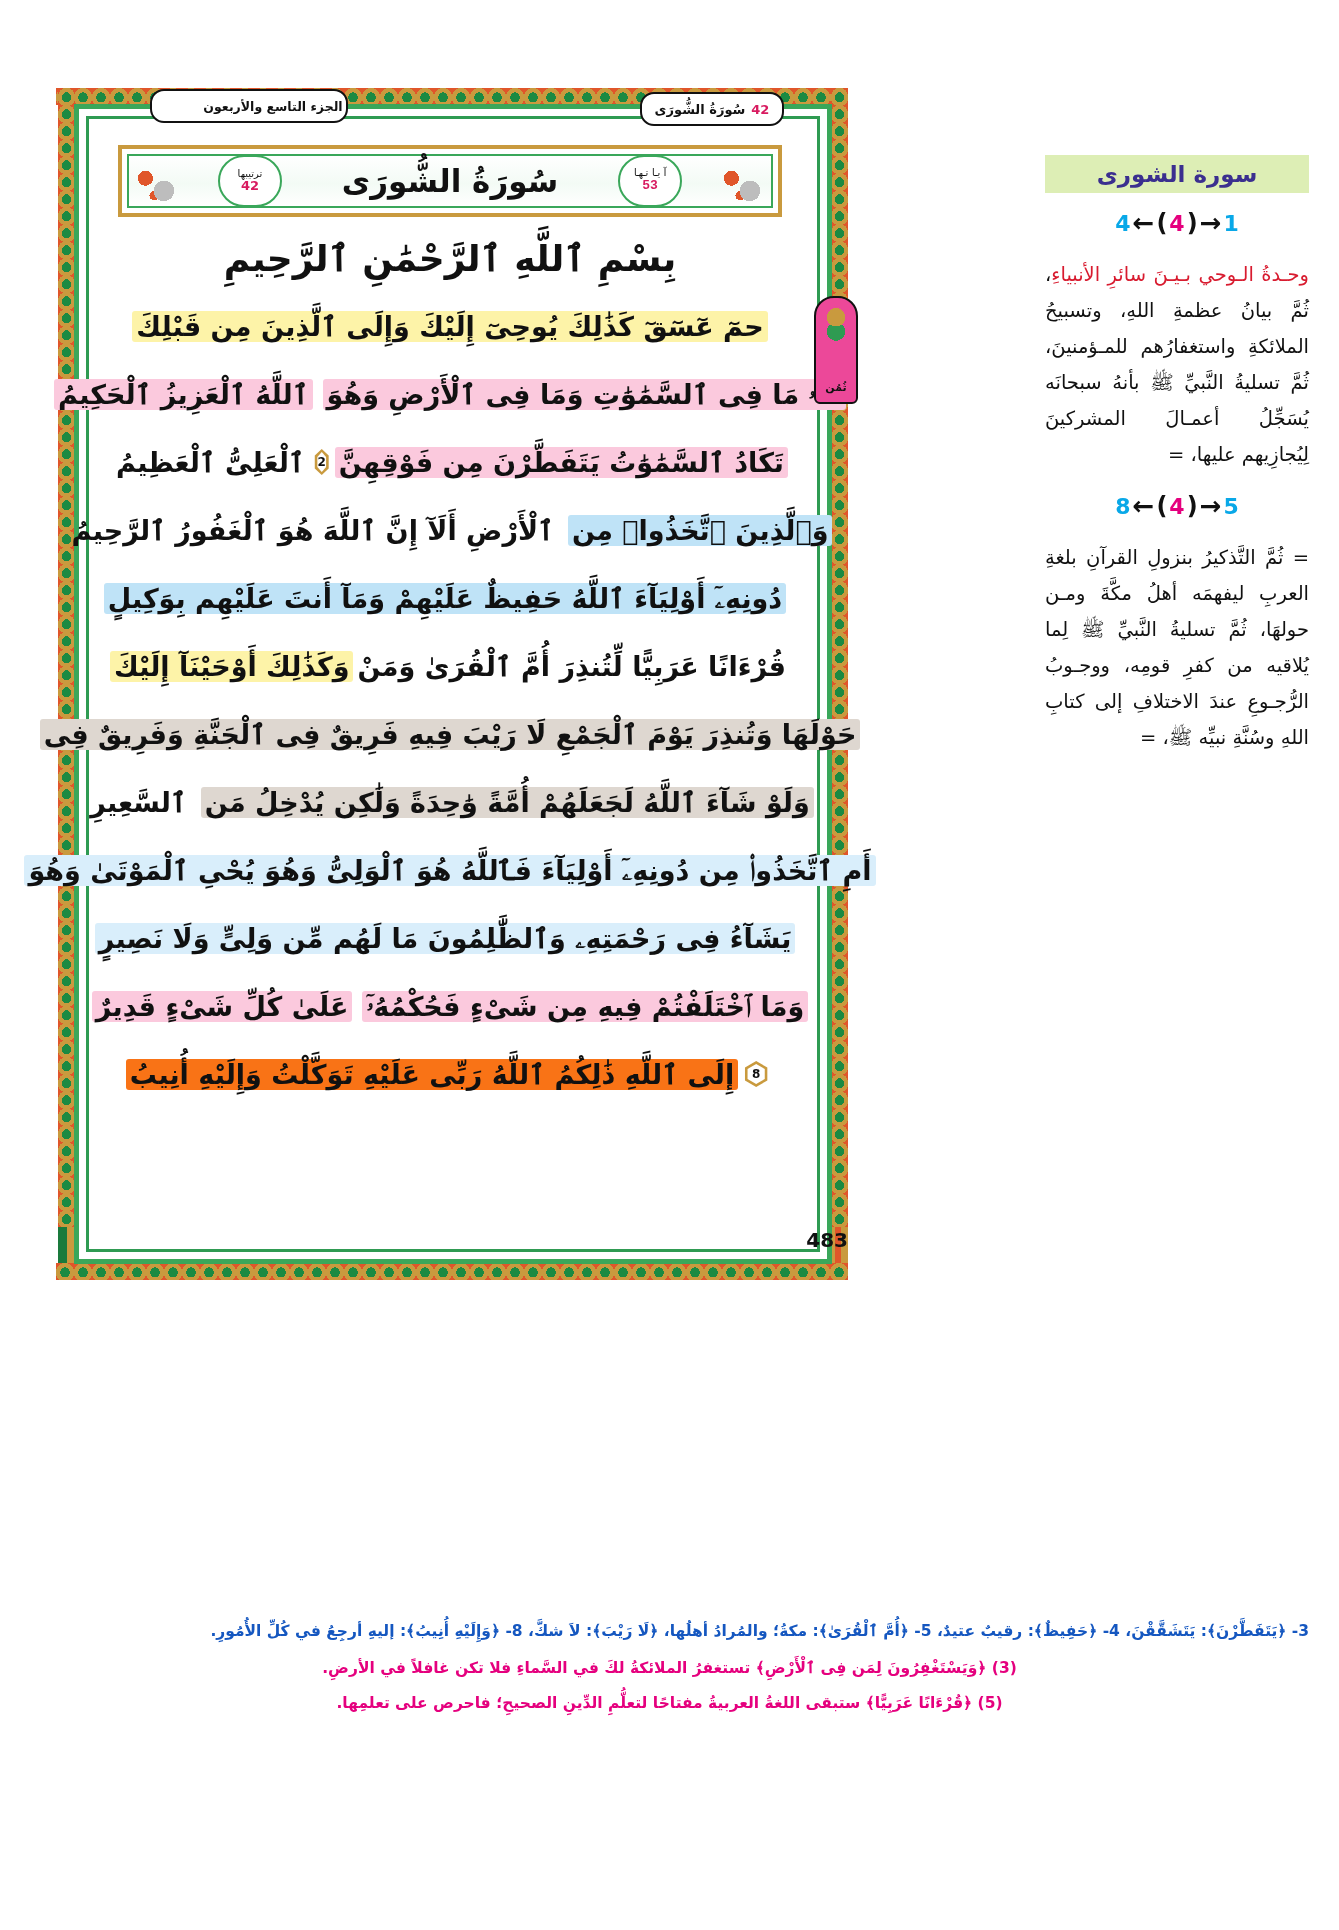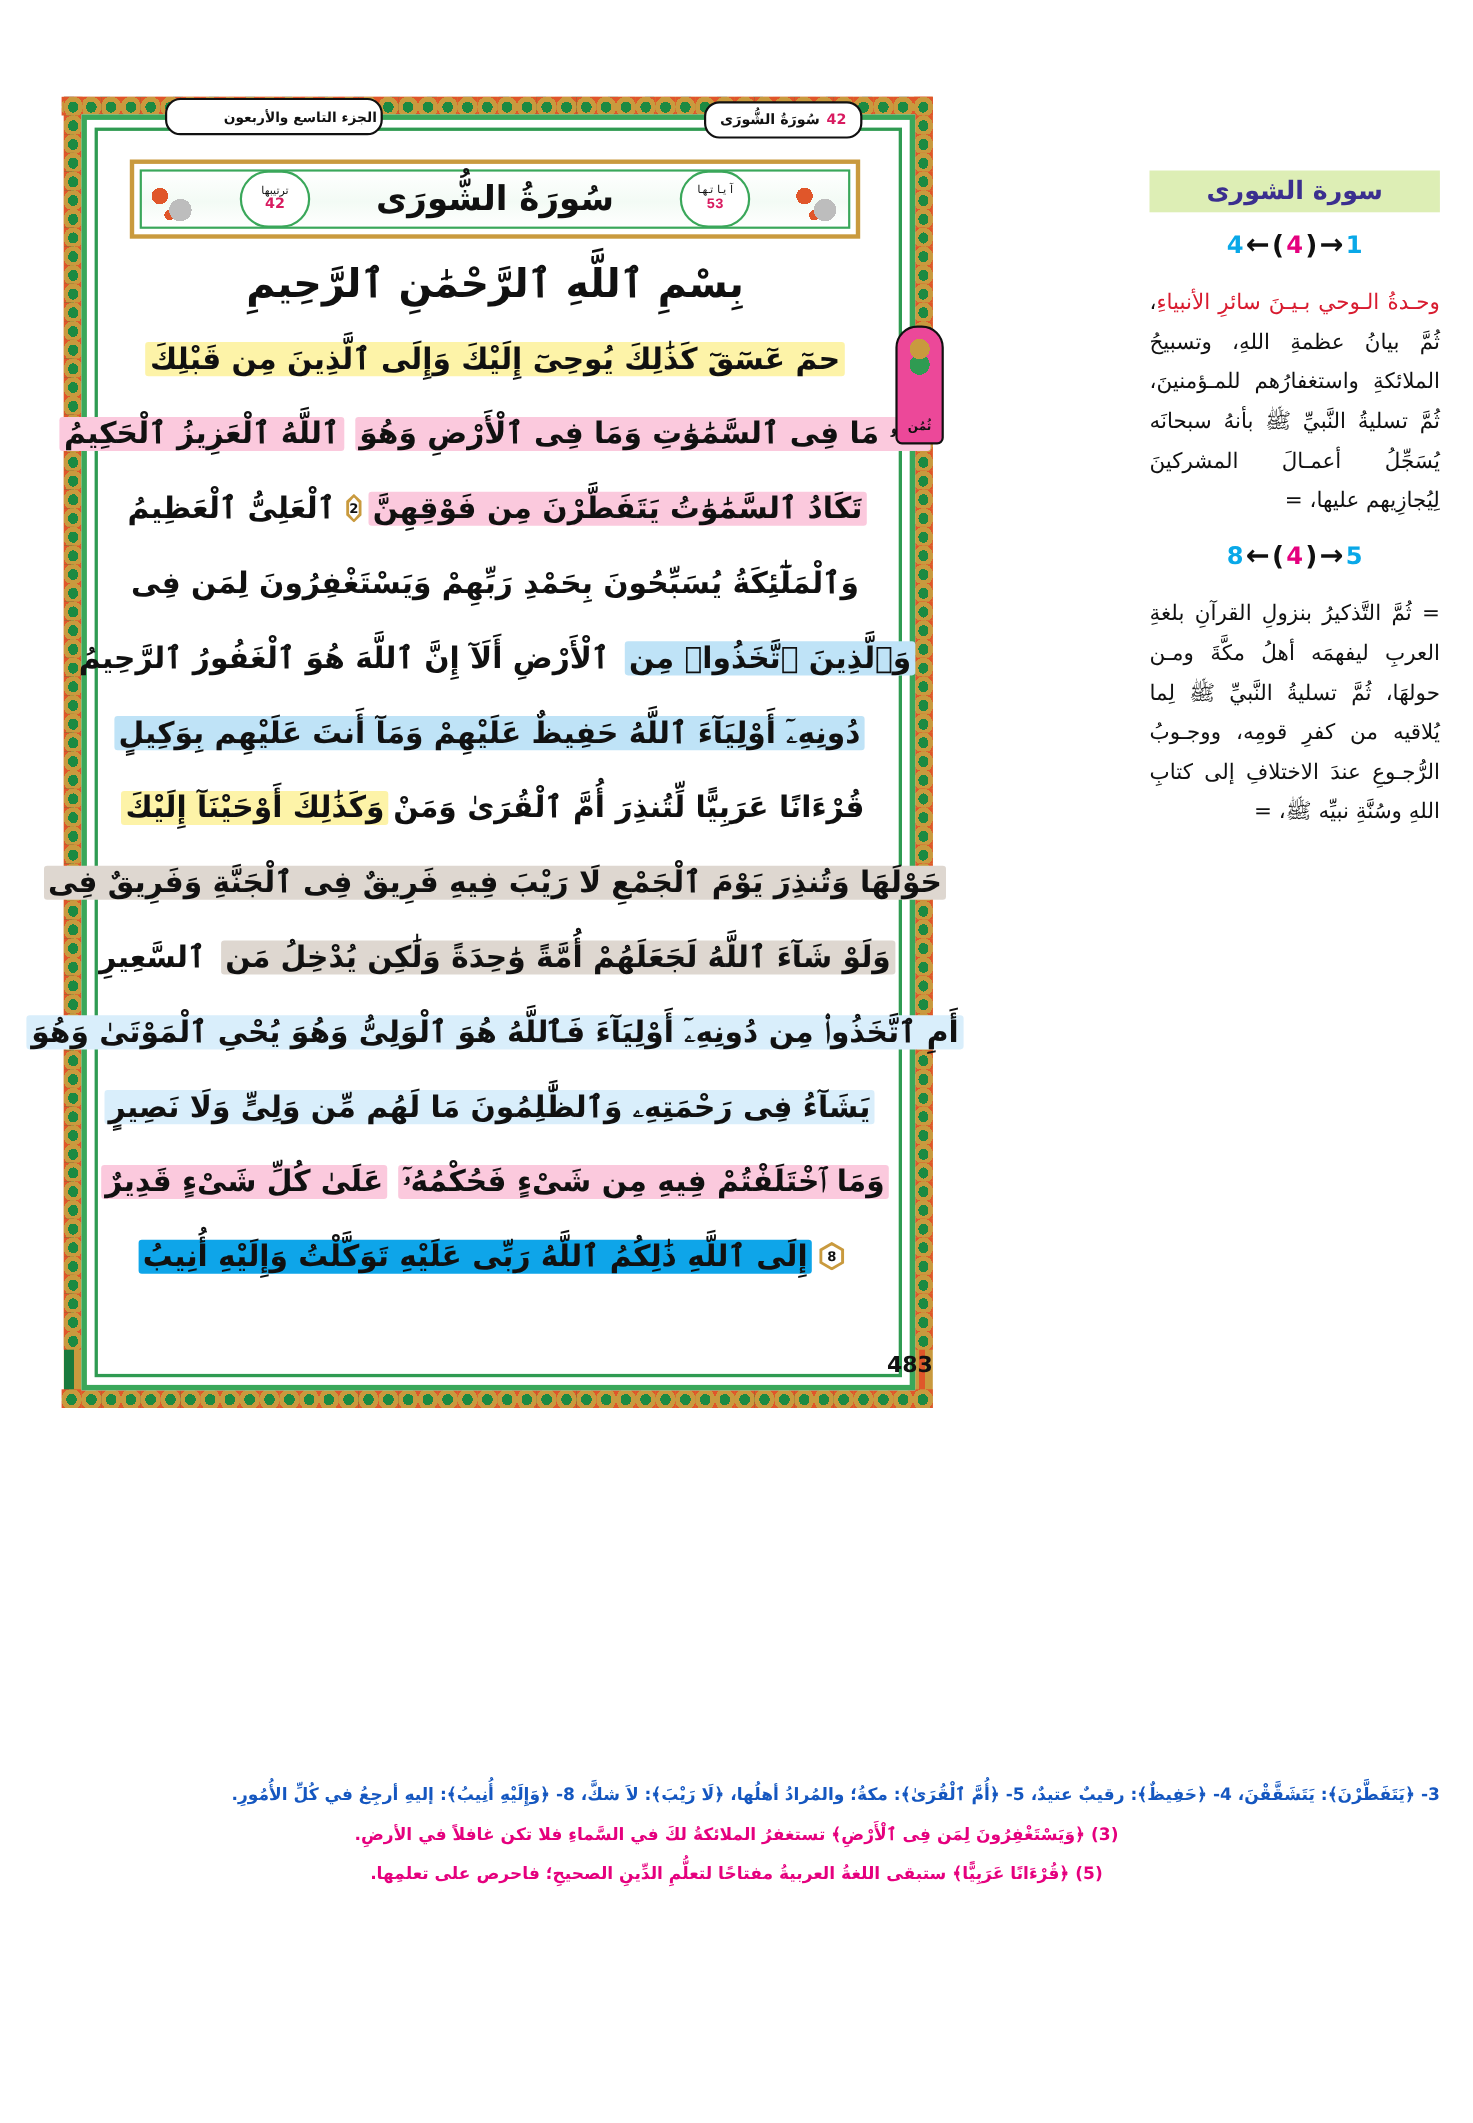--- a/index.html
+++ b/index.html
@@ -108,21 +108,21 @@
   .qline .txt{
     font-size:27px;font-weight:bold;color:#111;line-height:1;
     letter-spacing:0px;padding:2px 4px;border-radius:3px;
   }
   
   .hl-yellow{background:#fdf3a8;}
   .hl-pink{background:#fbc9dd;}
   .hl-blue{background:#bfe3f7;}
   .hl-lblue{background:#d9eefb;}
   .hl-grey{background:#ded7d0;}
-  .hl-green{background:#0ea5e9;}
+  .hl-green{background:#f97316;}
   .hl-none{background:transparent;}
 
   .ayah-mark{
     display:inline-block;width:26px;height:26px;margin:0 5px;
     vertical-align:middle;position:relative;
   }
   .ayah-mark .hexa{
     position:absolute;inset:0;background:#c99a3e;
     clip-path:polygon(50% 0%,93% 25%,93% 75%,50% 100%,7% 75%,7% 25%);
   }
@@ -475,23 +475,20 @@
       </div>
       <div class="qline">
         <span class="txt hl-pink">تَكَادُ ٱلسَّمَٰوَٰتُ يَتَفَطَّرْنَ مِن فَوْقِهِنَّ</span>
         <span class="ayah-mark">
           <span class="hexa"></span>
           <span class="hexb">
             <span class="num">2</span>
           </span>
         </span>
         <span class="txt hl-none">ٱلْعَلِىُّ ٱلْعَظِيمُ</span>
-      </div>
-      <div class="qline">
-        <span class="txt hl-none">وَٱلْمَلَٰٓئِكَةُ يُسَبِّحُونَ بِحَمْدِ رَبِّهِمْ وَيَسْتَغْفِرُونَ لِمَن فِى</span>
       </div>
       <div class="qline">
         <span class="txt hl-blue">وَٱلَّذِينَ ٱتَّخَذُوا۟ مِن</span>
         <span class="ayah-mark">
           <span class="hexa"></span>
           <span class="hexb">
             <span class="num">3</span>
           </span>
         </span>
         <span class="txt hl-none">ٱلْأَرْضِ أَلَآ إِنَّ ٱللَّهَ هُوَ ٱلْغَفُورُ ٱلرَّحِيمُ</span>

